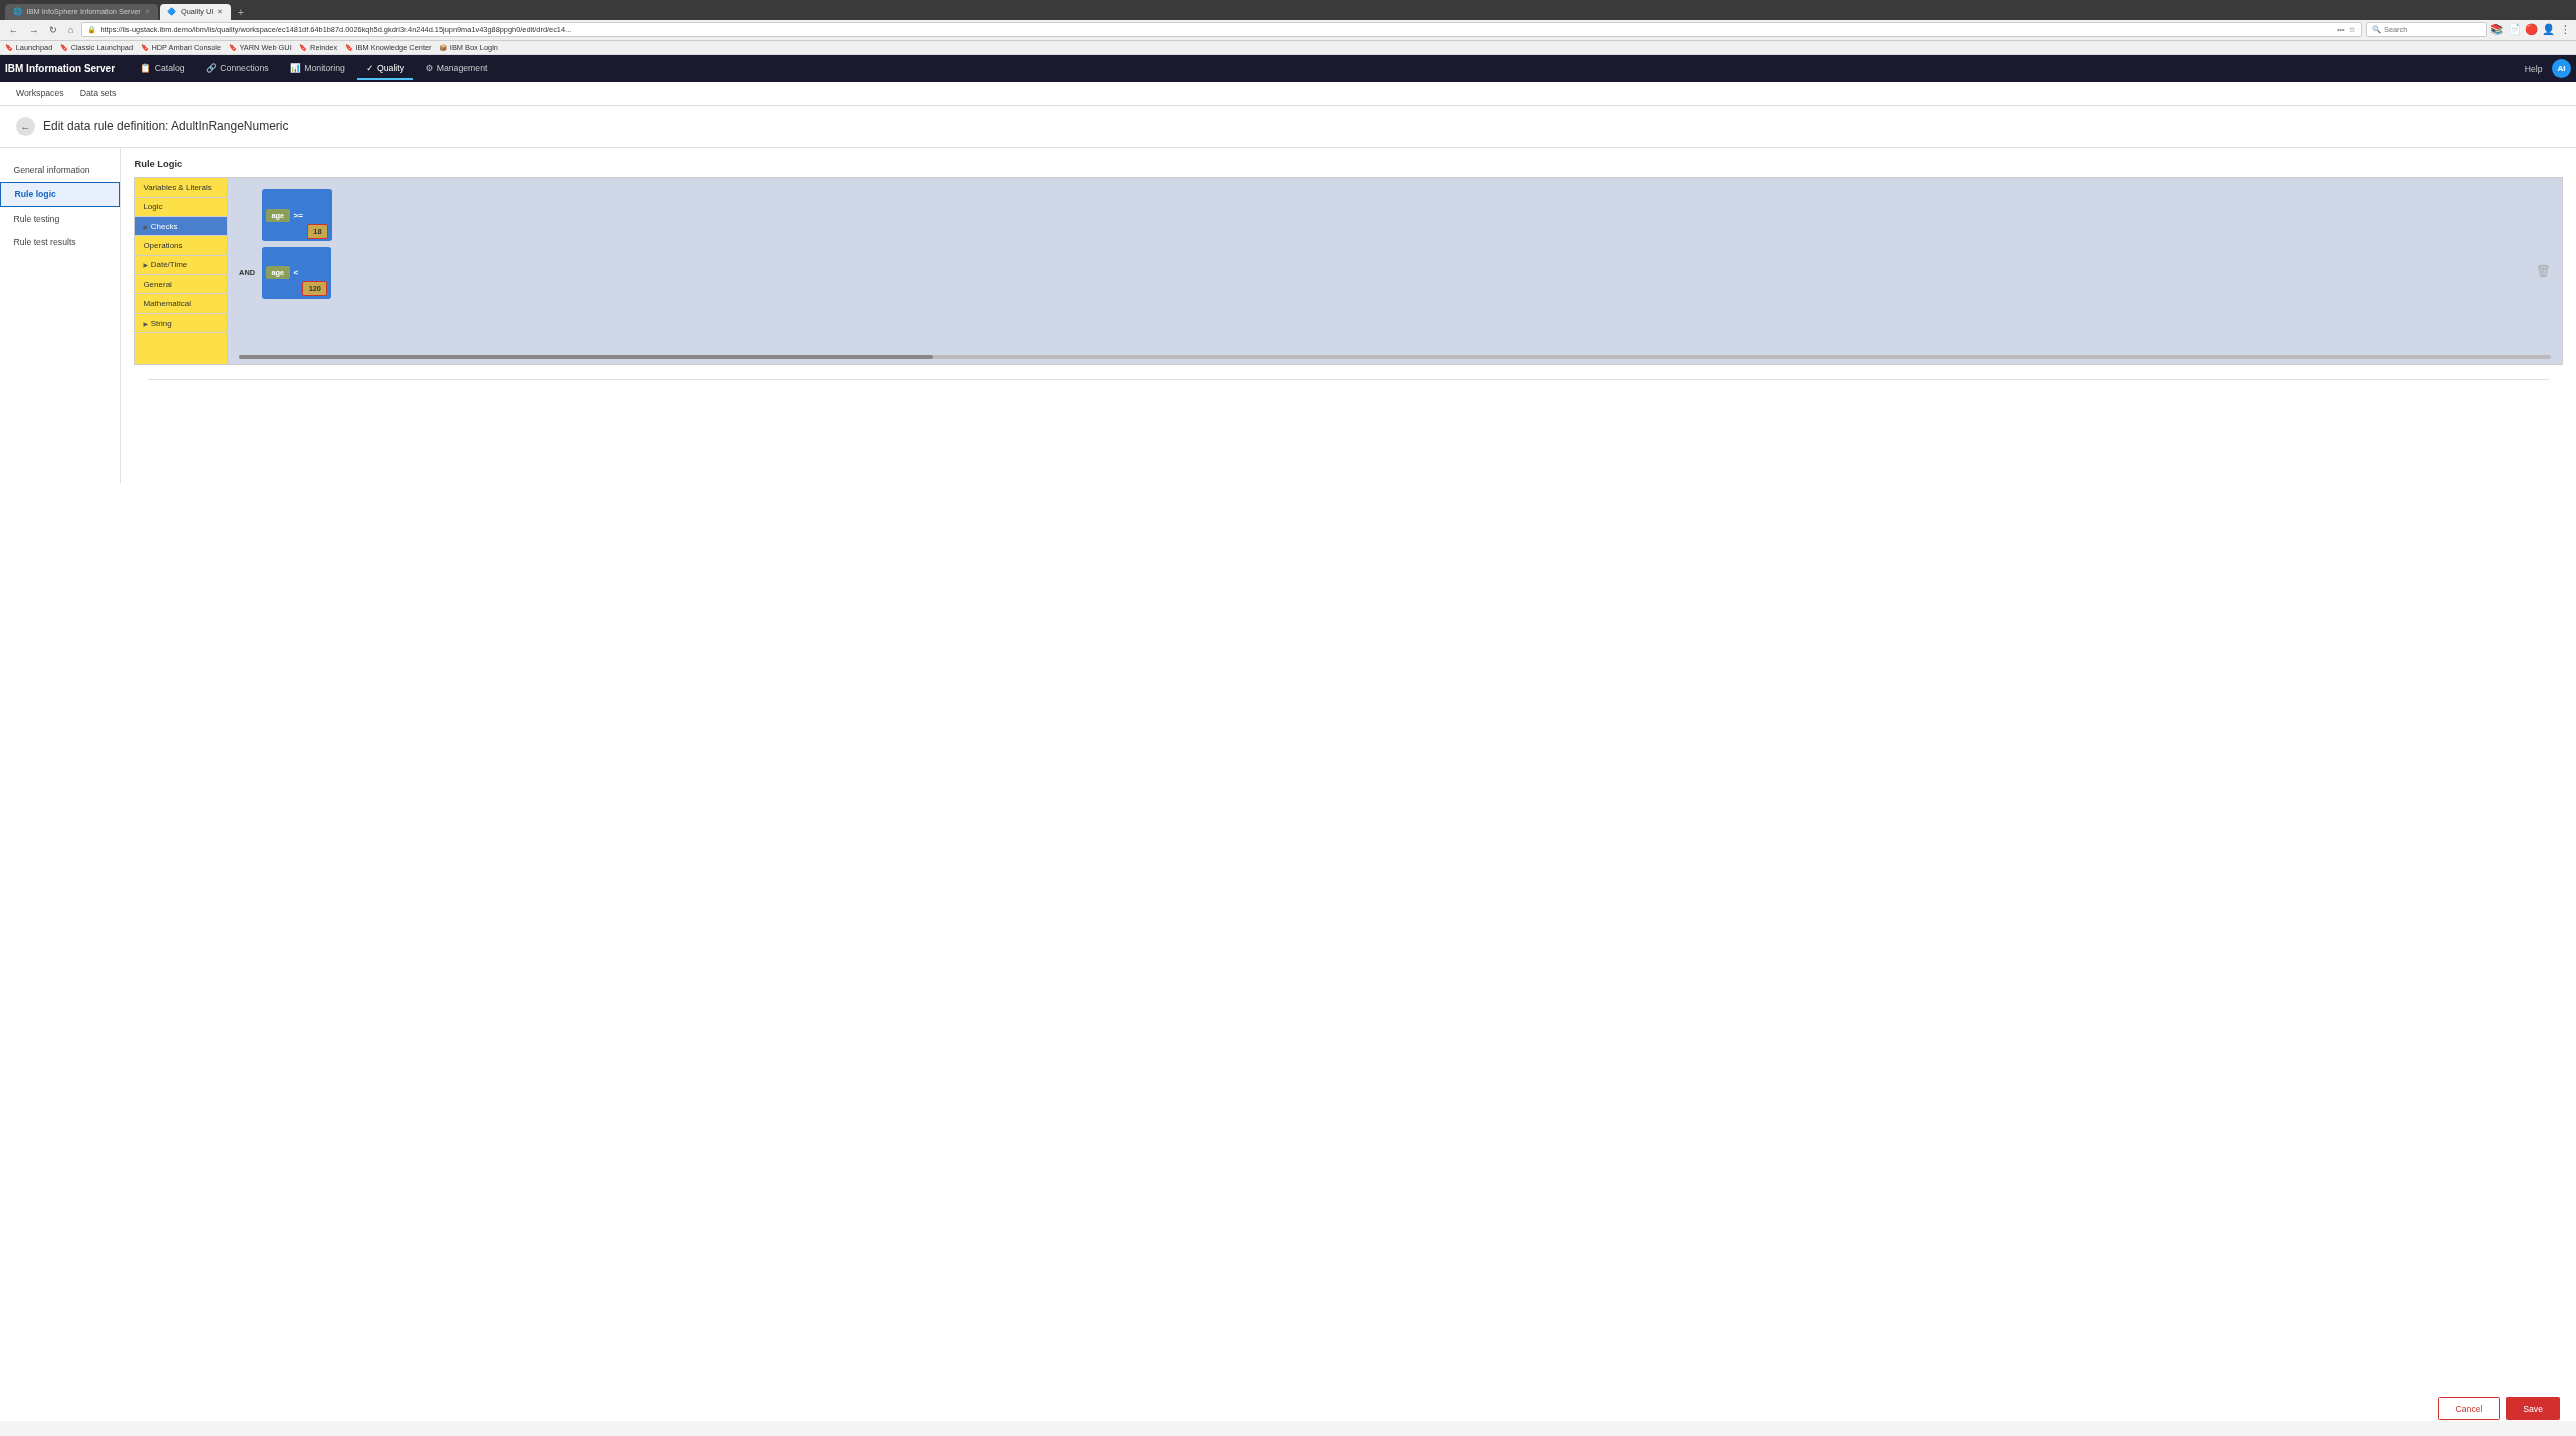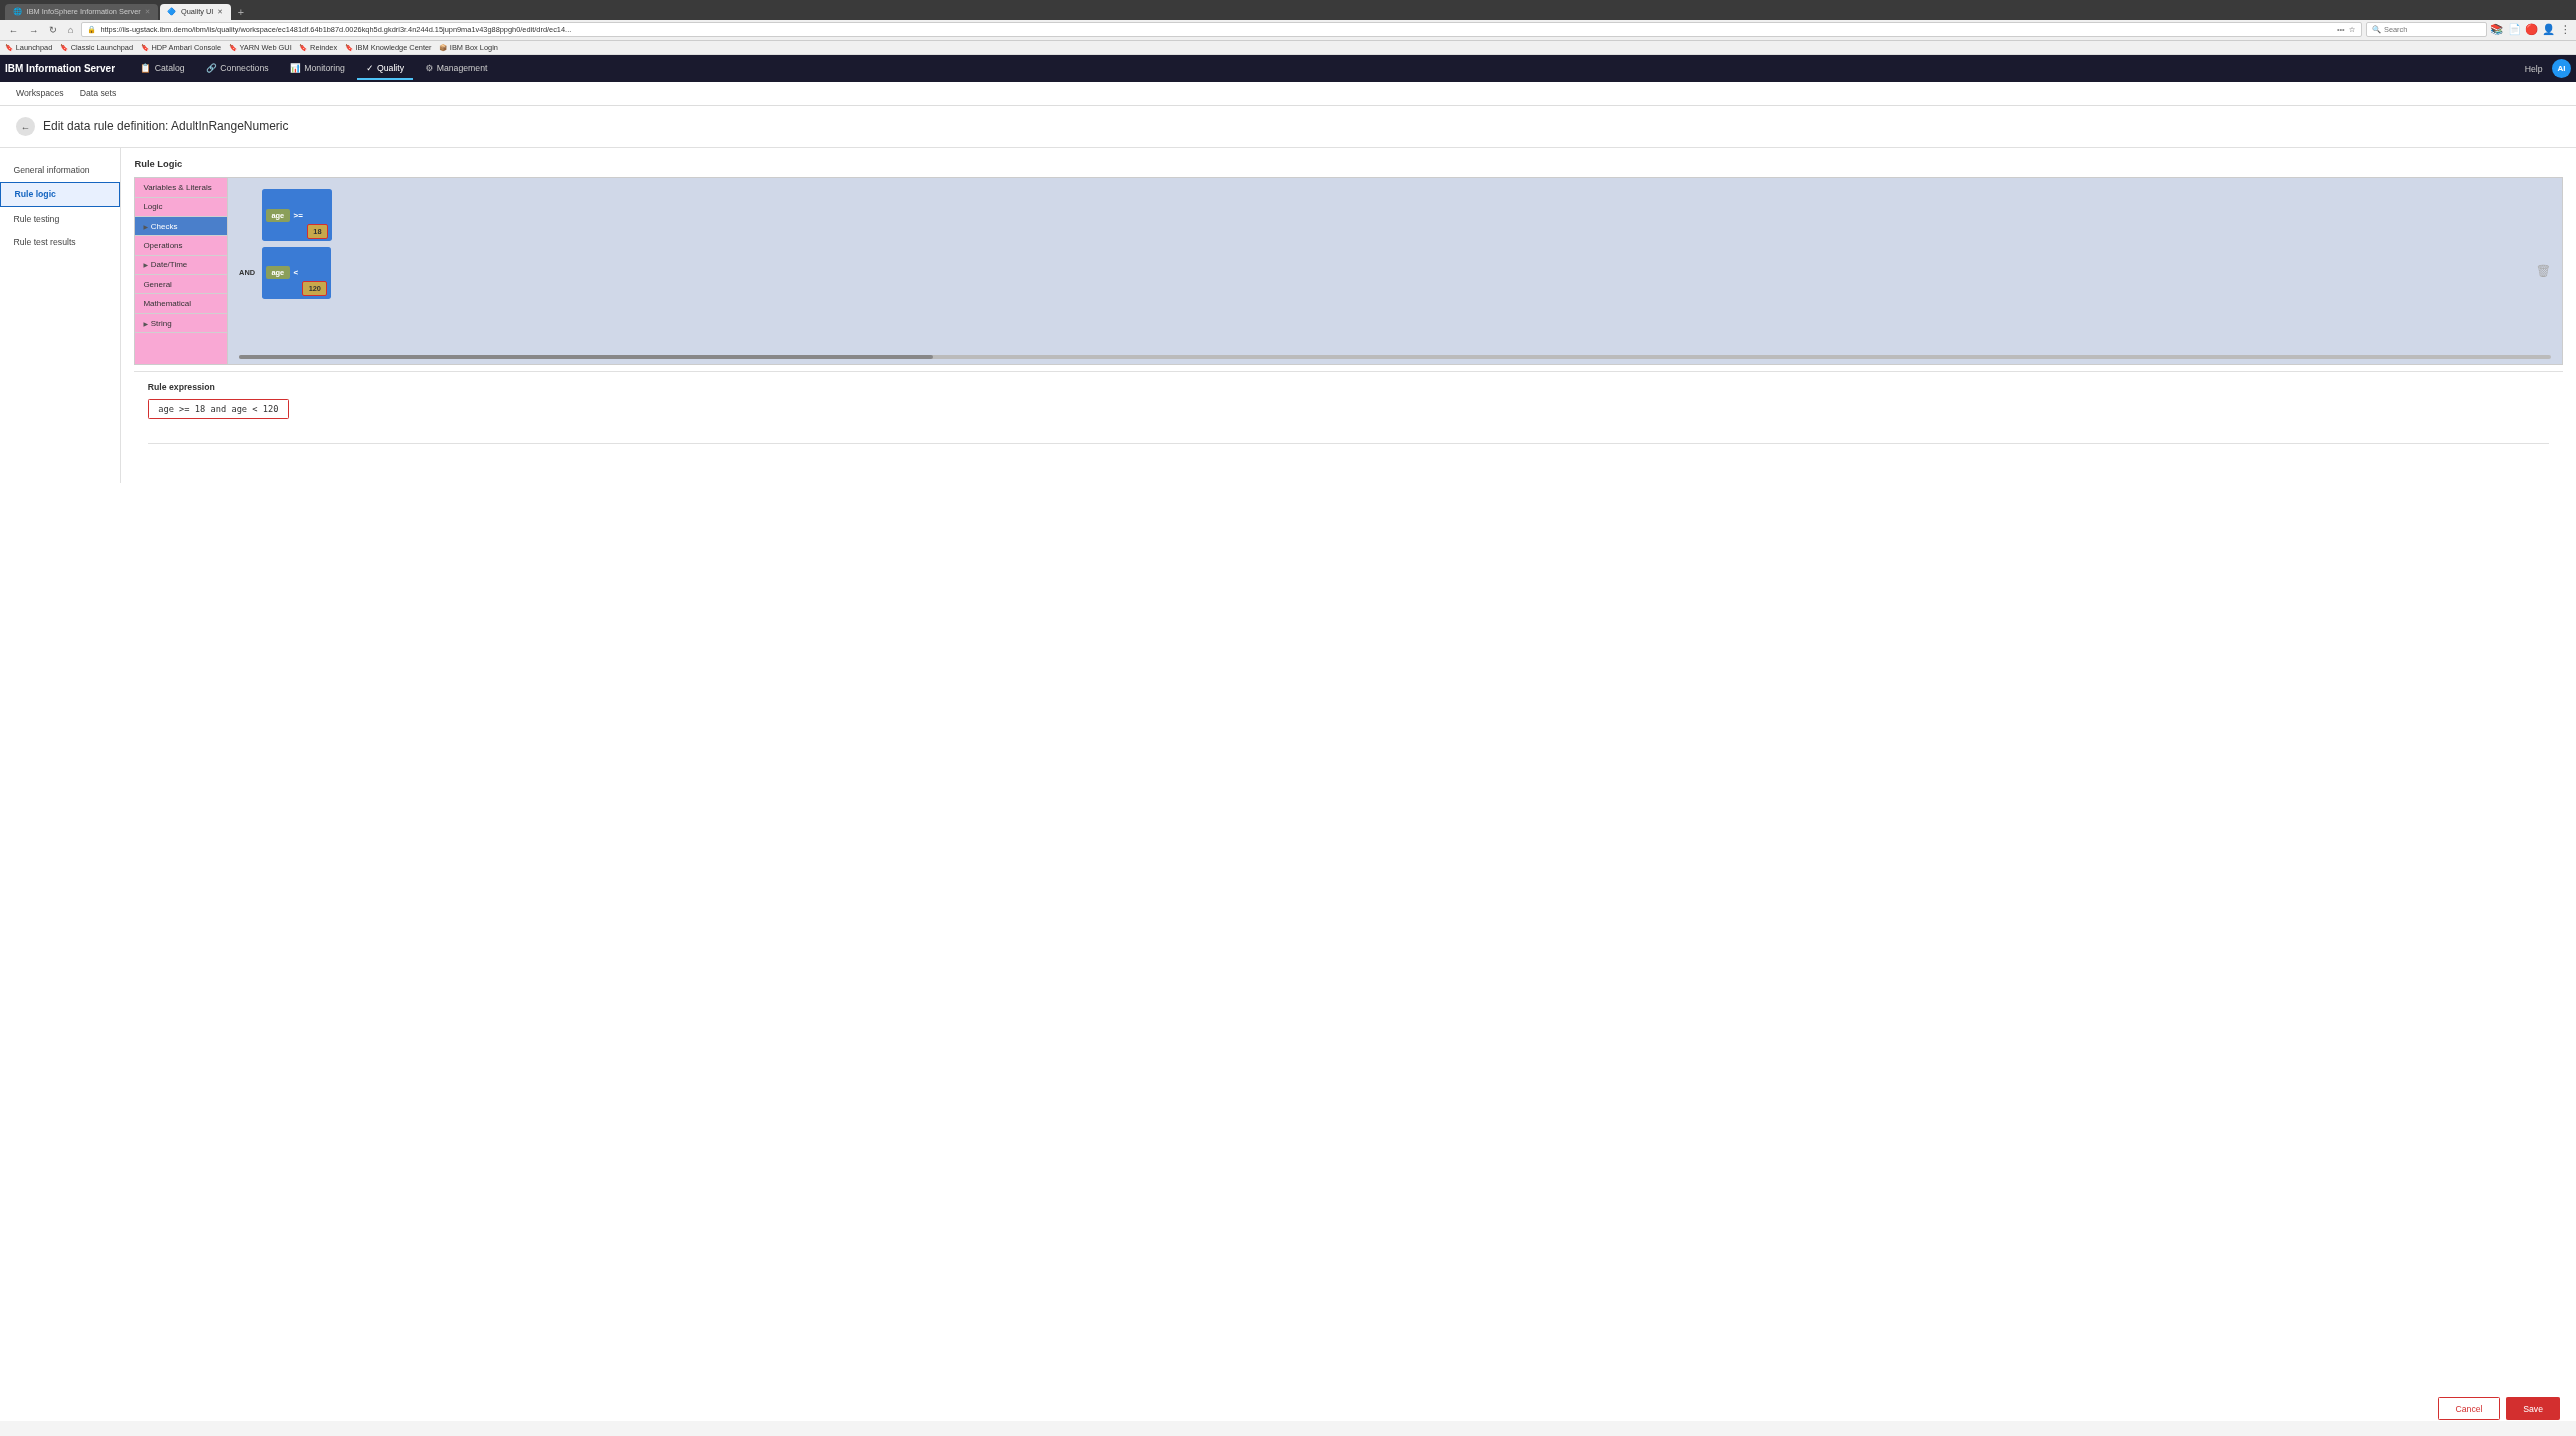--- a/index.html
+++ b/index.html
@@ -261,21 +261,21 @@
     }
 
     .rule-logic-content {
       display: flex;
       gap: 0;
     }
 
     
     .category-list {
       width: 94px;
-      background: #f9a8d4;
+      background: #fde047;
       border: 0.7px solid #ccc;
       flex-shrink: 0;
     }
     .category-item {
       padding: 4.7px 8px;
       cursor: pointer;
       font-size: 8px;
       color: #333;
       display: flex;
       align-items: center;
@@ -627,24 +627,20 @@
 
           <span class="trash-icon">🗑</span>
 
           <div class="canvas-scroll">
             <div class="canvas-scroll-thumb"></div>
           </div>
         </div>
 
       </div>
 
-      <div class="rule-expression-section">
-        <div class="rule-expression-title">Rule expression</div>
-        <div class="rule-expression-box">age &gt;= 18 and age &lt; 120</div>
-      </div>
 
       <hr class="bottom-divider">
 
     </div>
   </div>
 </div>
 
 <div class="footer-buttons">
   <button class="btn-cancel">Cancel</button>
   <button class="btn-save">Save</button>

